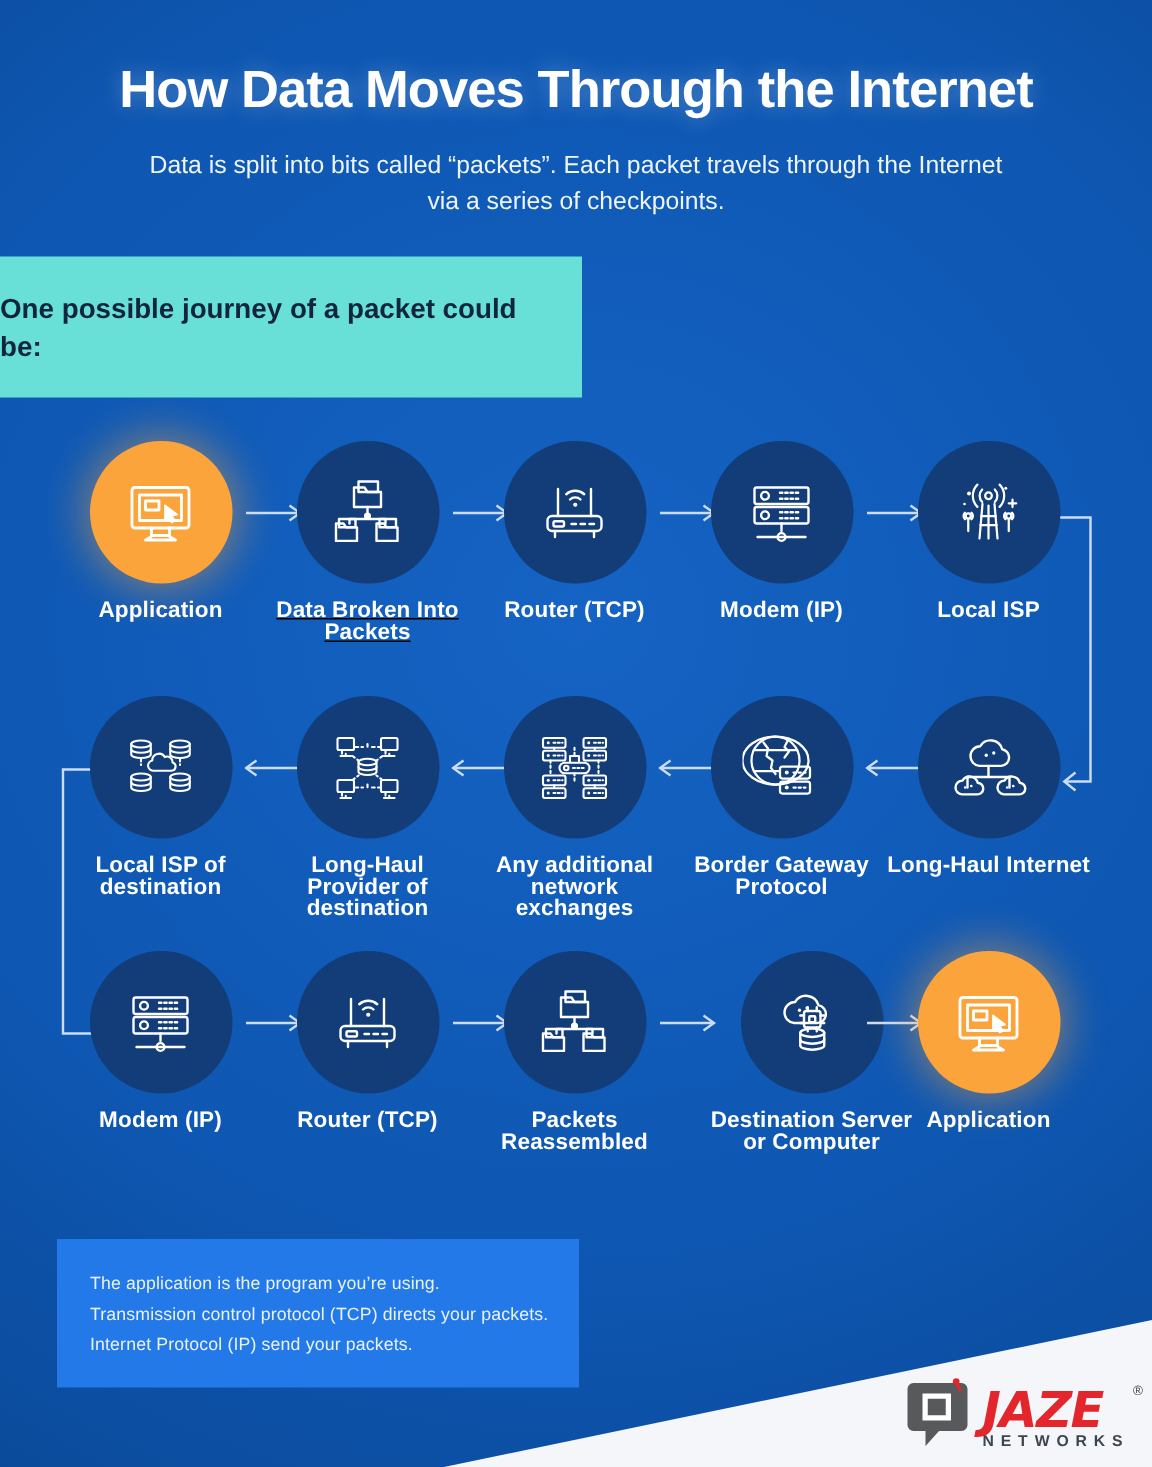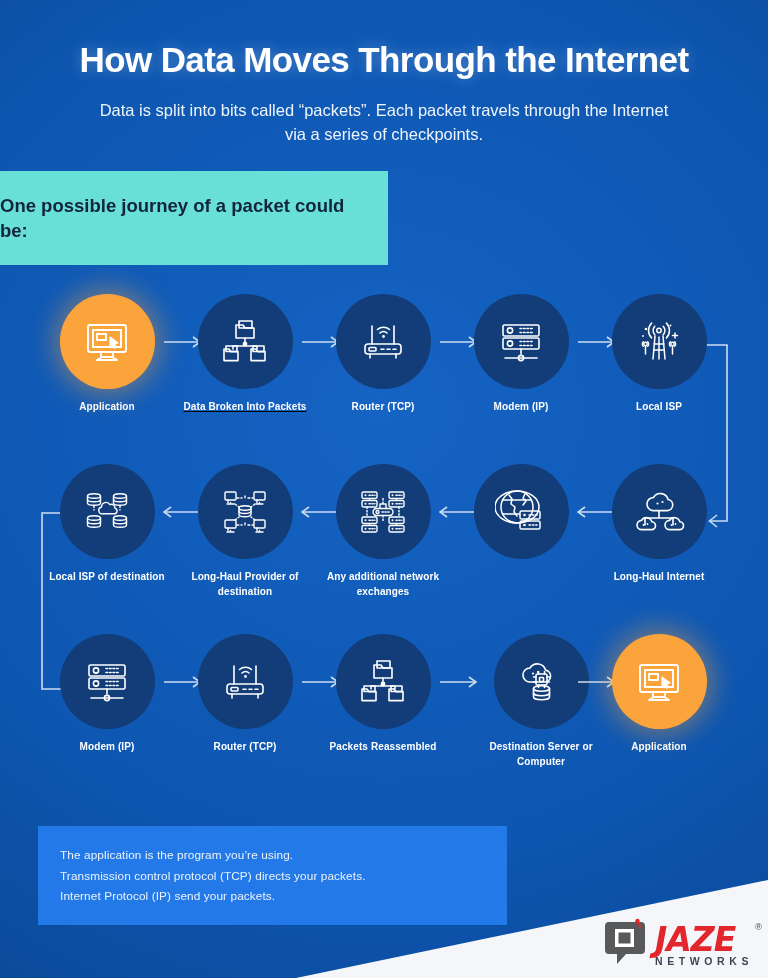--- a/index.html
+++ b/index.html
@@ -63,21 +63,21 @@
     display: flex; align-items: center; justify-content: center;
     position: relative;
   }
   .disc.accent {
     background: #fca43c;
     box-shadow: 0 0 26px 6px rgba(252,164,60,0.42);
   }
   .node-label {
     margin-top: 11px;
     color: #ffffff;
-    font-size: 10px;
+    font-size: 15px;
     font-weight: bold;
     line-height: 14.5px;
     letter-spacing: 0.1px;
   }
   .disc svg { display: block; }
 
   
   .arrow {
     position: absolute;
     height: 14px;
@@ -85,21 +85,21 @@
   }
   .arrow svg { display: block; }
 
   
   .uturn { position: absolute; pointer-events: none; }
   .uturn svg { display: block; }
 
   
   #footnote {
     position: absolute; left: 38px; top: 826px;
-    width: 469px; height: 99px;
+    width: 348px; height: 99px;
     background: #2379e8;
     padding: 19px 0 0 22px;
   }
   #footnote div {
     color: #eaf2fd;
     font-size: 11.8px;
     line-height: 20.6px;
     letter-spacing: 0.1px;
   }
 
@@ -405,20 +405,21 @@
           <path d="M30 8 l-2 4 3 3 -3 4"></path>
           <rect x="25" y="25" width="20" height="8" rx="1.6"></rect>
           <circle cx="29.5" cy="29" r="1.3" fill="#ffffff" stroke="none"></circle>
           <path d="M34 29 h8" stroke-dasharray="1.5 1.9"></path>
           <rect x="25" y="35" width="20" height="8" rx="1.6"></rect>
           <circle cx="29.5" cy="39" r="1.3" fill="#ffffff" stroke="none"></circle>
           <path d="M34 39 h8" stroke-dasharray="1.5 1.9"></path>
         </svg>
       </span>
     </div>
+    <div class="node-label">Border Gateway Protocol</div>
   </div>
 
   <div class="arrow" style="left:577px; top:505px;">
     <svg width="42" height="14" viewBox="0 0 42 14">
         <path d="M37 7 H2" stroke="#cddcf0" stroke-width="1.6" fill="none"></path>
         <path d="M8 2 L1 7 L8 12" stroke="#cddcf0" stroke-width="1.6" fill="none"></path>
       </svg>
   </div>
 
   <div class="node" style="left:591px; top:464px;">

